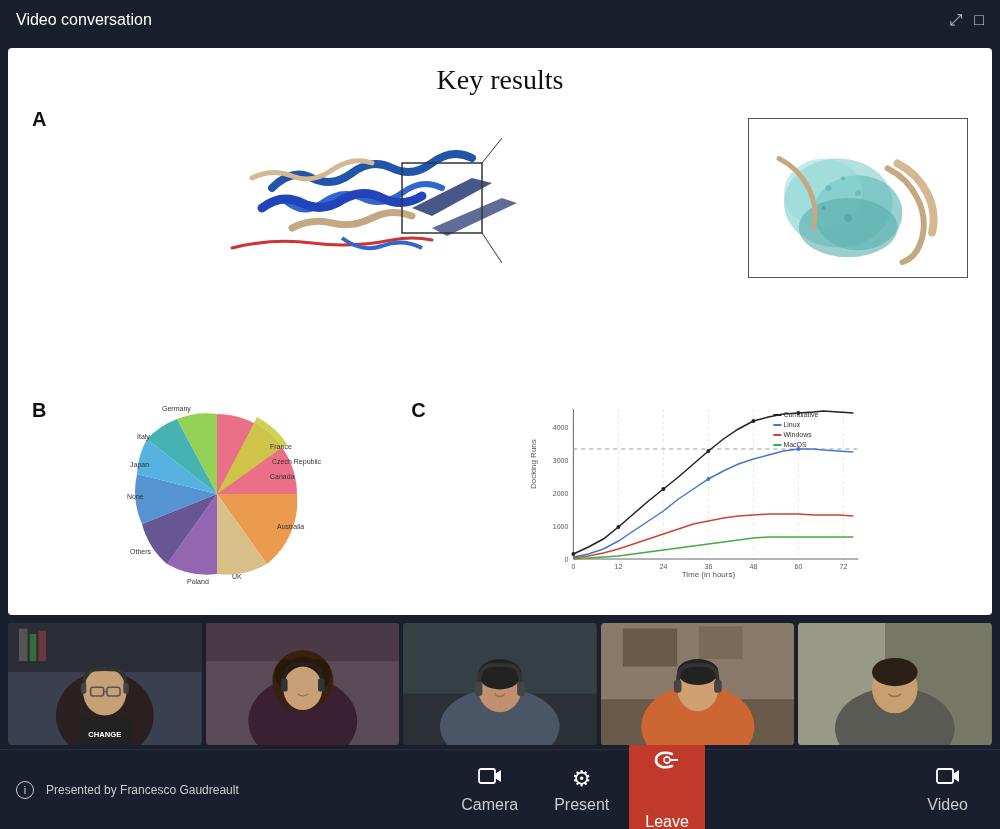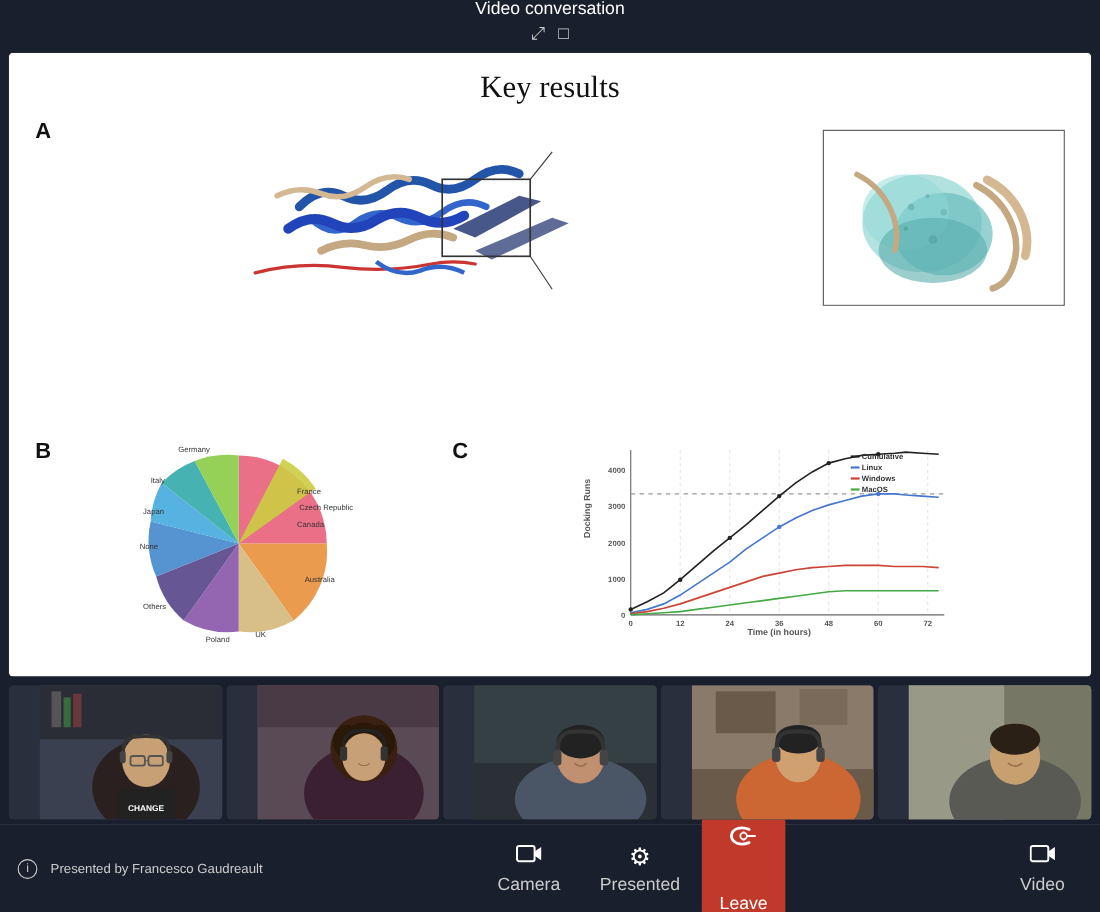--- a/index.html
+++ b/index.html
@@ -13,21 +13,20 @@
     }
 
     
     #title-bar {
       background: #1a1f2e;
       height: 40px;
       display: flex;
       align-items: center;
       justify-content: space-between;
       padding: 0 16px;
-      flex-direction: column;
     }
     #title-bar-right {
       display: flex;
       gap: 12px;
       align-items: center;
     }
     .title-icon {
       color: #ccc;
       font-size: 16px;
       cursor: pointer;
@@ -136,21 +135,20 @@
     }
 
     #pie-chart-container {
       flex: 1;
       display: flex;
       align-items: center;
       justify-content: center;
     }
     #line-chart-container {
       flex: 1;
-      font-weight: bold;
     }
 
     
     #video-row {
       display: flex;
       gap: 4px;
       padding: 4px 8px;
       height: 130px;
     }
 
@@ -160,21 +158,20 @@
       border-radius: 4px;
       overflow: hidden;
       position: relative;
     }
     .video-thumb-inner {
       width: 100%;
       height: 100%;
       display: flex;
       align-items: center;
       justify-content: center;
-      margin-left: 28px;
     }
 
     
     #control-bar {
       background: #1a1f2e;
       height: 80px;
       display: flex;
       align-items: center;
       justify-content: space-between;
       padding: 0 16px;
@@ -567,21 +564,21 @@
             <polygon points="17,8 23,4 23,16 17,12" fill="white"></polygon>
           </svg>
         </span>
         <span class="ctrl-btn-label">Camera</span>
       </div>
 
 
 
       <div class="ctrl-btn">
         <span class="ctrl-btn-icon">⚙</span>
-        <span class="ctrl-btn-label">Presented</span>
+        <span class="ctrl-btn-label">Present</span>
       </div>
 
       <div class="ctrl-btn leave">
         <span class="ctrl-btn-icon">
           <svg width="26" height="22" viewBox="0 0 26 22">
             <path d="M 2,11 Q 2,6 8,4 Q 13,3 18,5" fill="none" stroke="white" stroke-width="2.5" stroke-linecap="round"></path>
             <path d="M 2,11 Q 2,16 8,18 Q 13,19 18,17" fill="none" stroke="white" stroke-width="2.5" stroke-linecap="round"></path>
             <line x1="13" y1="7" x2="13" y2="15" stroke="white" stroke-width="2"></line>
             <path d="M 16,11 L 24,11" stroke="white" stroke-width="2"></path>
             <circle cx="13" cy="11" r="3" fill="#c0392b" stroke="white" stroke-width="1.5"></circle>

